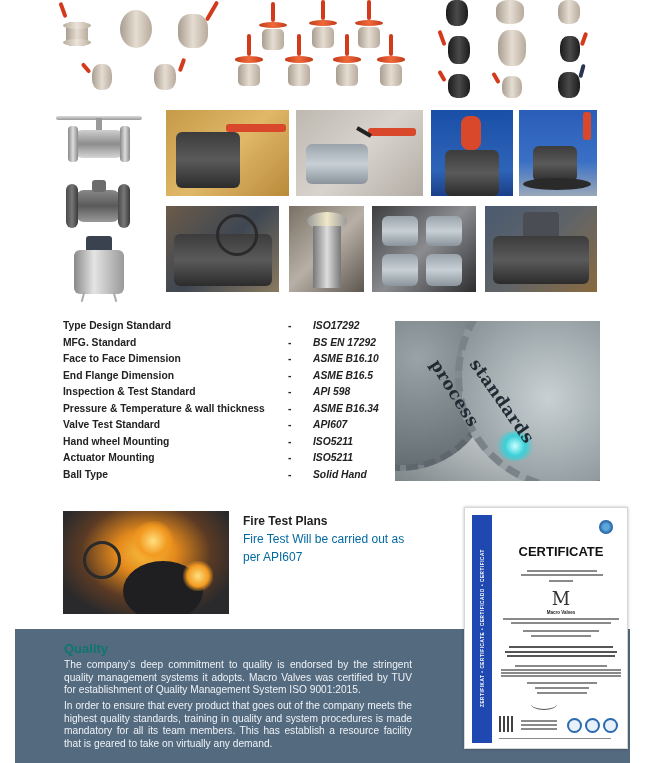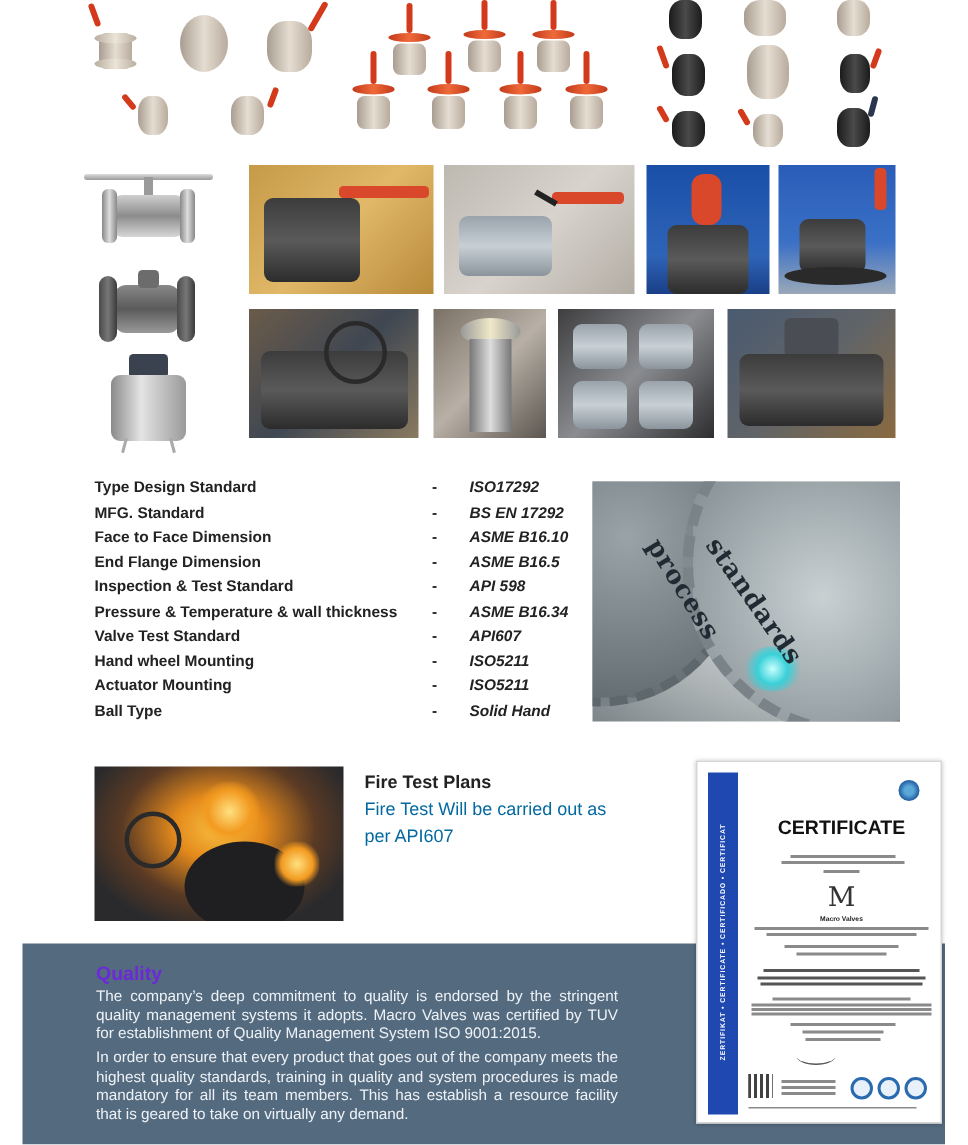--- a/index.html
+++ b/index.html
@@ -48,21 +48,21 @@
   .gear-text { position: absolute; font-family: "DejaVu Serif", serif; font-weight: bold; color: #1f2a33; font-size: 17px; letter-spacing: 0.5px; }
 
   
   .fire { position: absolute; left: 63px; top: 511px; width: 166px; height: 103px; overflow: hidden;
           background: radial-gradient(ellipse at 50% 40%, #f8c040 0%, #e48a1c 25%, #5a3a24 55%, #2a2a2c 80%); }
   .fire-plans-title { position: absolute; left: 243px; top: 514px; font-size: 12px; font-weight: bold; color: #222; }
   .fire-plans-body { position: absolute; left: 243px; top: 531px; width: 170px; font-size: 12px; line-height: 17.5px; color: #0369a1; }
 
   
   .quality { position: absolute; left: 15px; top: 629px; width: 615px; height: 134px; background: #546a7f; }
-  .q-title { position: absolute; left: 64px; top: 641px; font-size: 13px; font-weight: bold; color: #6d28d9; }
+  .q-title { position: absolute; left: 64px; top: 641px; font-size: 13px; font-weight: bold; color: #0f766e; }
   .q-p { position: absolute; left: 64px; width: 348px; font-size: 10.2px; line-height: 12.6px; color: #eef2f6; text-align: justify; }
 
   
   .cert { position: absolute; left: 464px; top: 507px; width: 164px; height: 242px; background: #ffffff;
           border: 1px solid #d6d6d6; box-shadow: 0 0 3px rgba(0,0,0,0.25); }
   .cert-band { position: absolute; left: 7px; top: 7px; width: 20px; height: 228px; background: #1f49b0; }
   .cert-band-text { position: absolute; left: 17px; top: 120px; transform: translate(-50%,-50%) rotate(-90deg);
                     font-size: 4.6px; color: #ffffff; white-space: nowrap; letter-spacing: 0.6px; font-weight: bold; }
   .cert-title { position: absolute; left: 28px; top: 36px; width: 136px; text-align: center; font-size: 13px; font-weight: bold; color: #111; }
   .cert-logo { position: absolute; left: 134px; top: 12px; width: 14px; height: 14px; border-radius: 50%;

